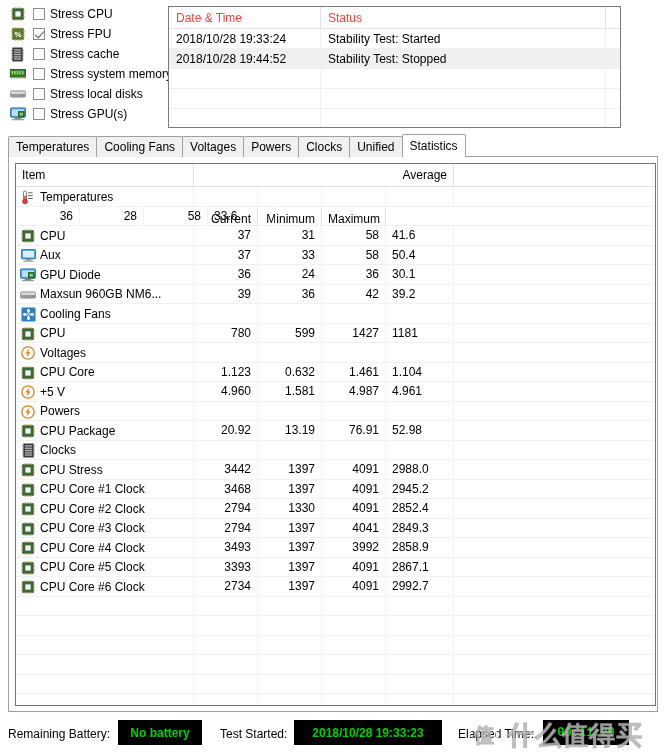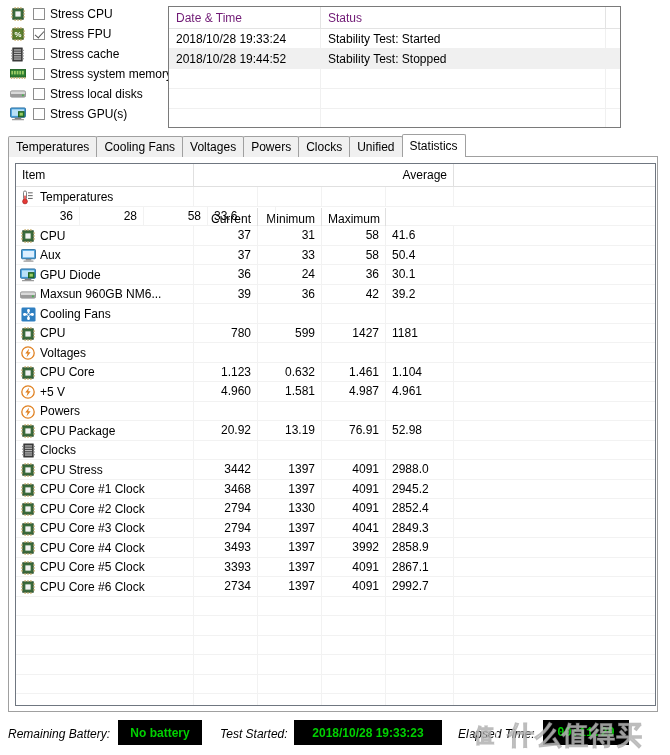--- a/index.html
+++ b/index.html
@@ -71,21 +71,21 @@
     overflow: hidden;
   }
   #log-head {
     display: flex;
     height: 22px;
     border-bottom: 1px solid #e3e3e3;
   }
   .log-h {
     font-size: 12px;
     padding: 4px 3px 0 7px;
-    color: #701a75;
+    color: #ef4444;
     height: 21px;
     border-right: 1px solid #e3e3e3;
     overflow: hidden;
     white-space: nowrap;
   }
   .log-h.c0 { width: 152px; }
   .log-h.c1 { width: 285px; }
   .log-h.c2 { width: 14px; border-right: none; padding-left: 0; }
   .log-row {
     display: flex;
@@ -216,21 +216,20 @@
     left: 0; top: 716px;
     width: 670px; height: 39px;
     background: #ffffff;
   }
   .sb-label {
     position: absolute;
     font-size: 12px;
     top: 11px;
     color: #000;
     white-space: nowrap;
-    font-style: italic;
   }
   .sb-box {
     position: absolute;
     top: 4px;
     height: 25px;
     background: #000000;
     color: #00d000;
     font-size: 12px;
     font-weight: bold;
     display: flex;

